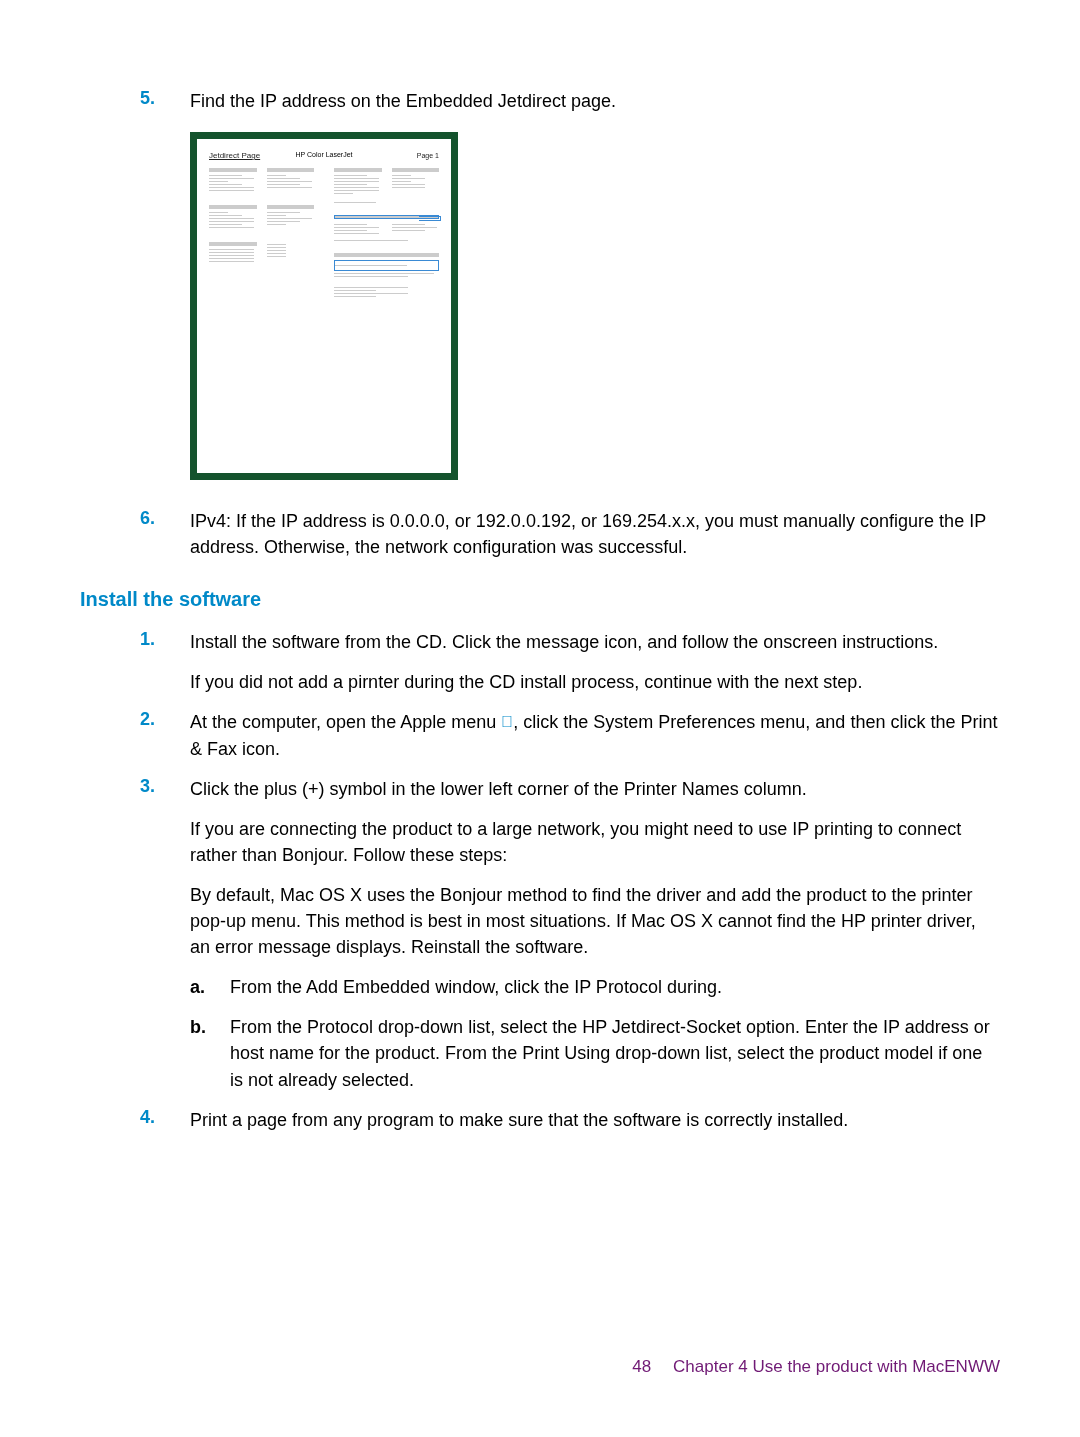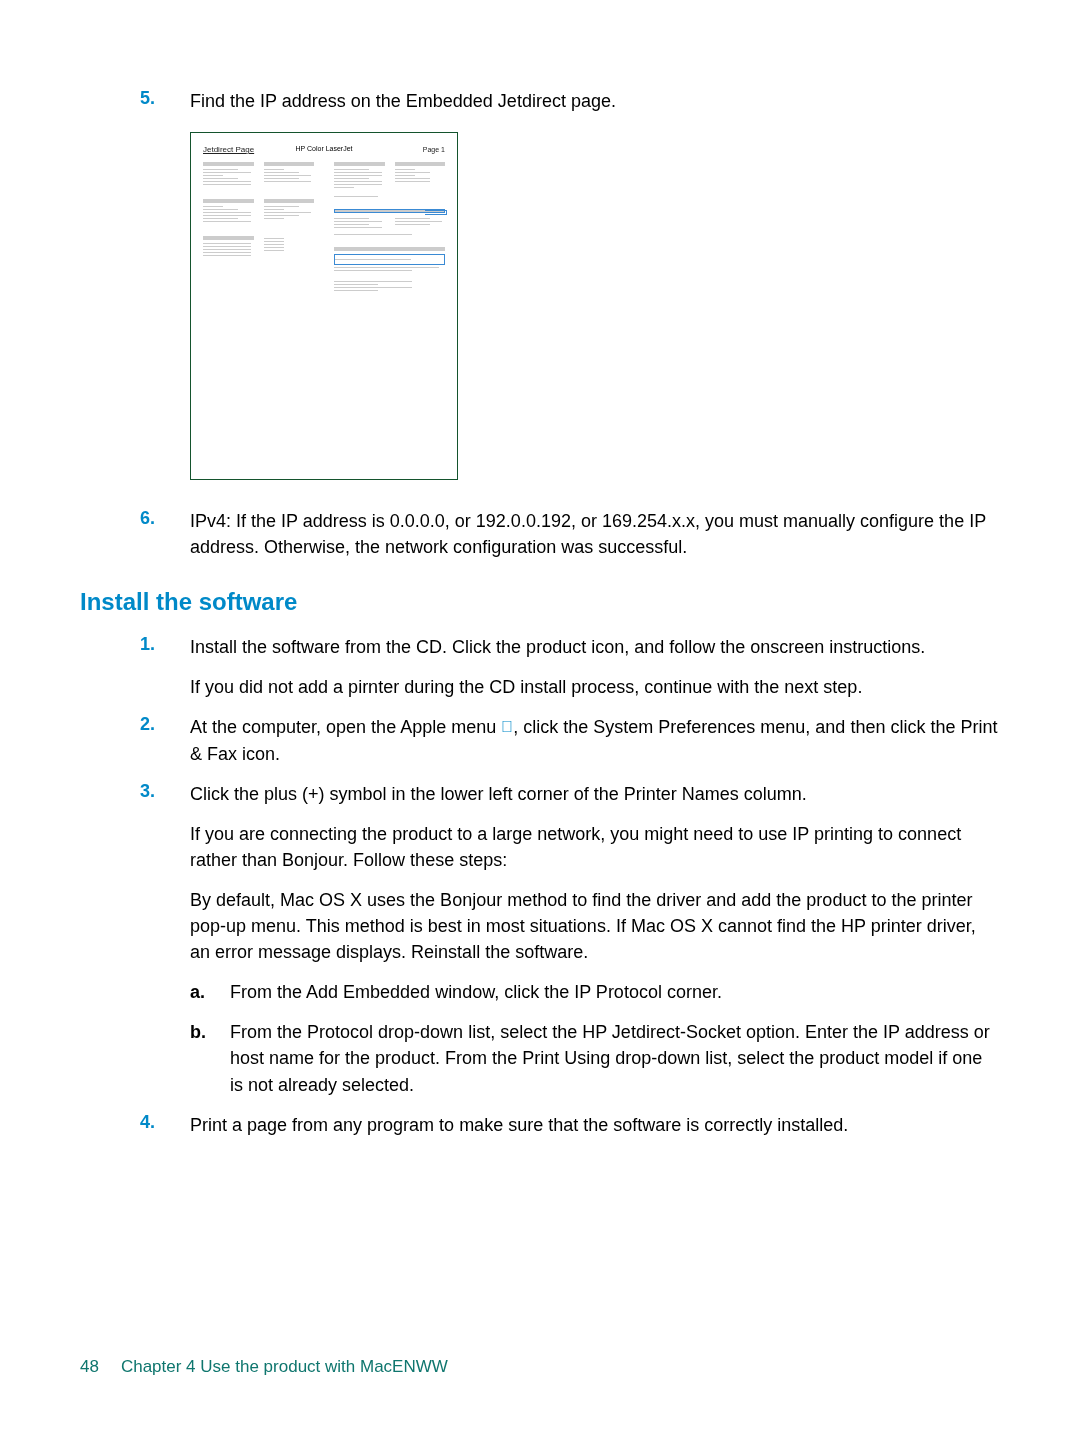--- a/index.html
+++ b/index.html
@@ -24,38 +24,38 @@
       padding-right: 18px;
       flex-shrink: 0;
       width: 110px;
     }
     .step-body { flex: 1; line-height: 1.45; }
     .para { margin-top: 14px; line-height: 1.45; }
     .bold { font-weight: normal; }
     .section-heading {
       color: #0089c8;
       font-weight: bold;
-      font-size: 24px;
+      font-size: 20px;
       margin: 28px 0 18px 0;
     }
     .substep { display: flex; margin-top: 14px; }
     .substep-letter {
       font-weight: bold;
       min-width: 40px;
       width: 40px;
       flex-shrink: 0;
     }
     .substep-body { flex: 1; line-height: 1.45; }
 
     
     .jetdirect {
       margin: 18px 0 28px 110px;
       width: 268px;
       height: 348px;
-      border: 1px solid #14532d;
+      border: 7px solid #14532d;
       padding: 12px 12px 10px 12px;
       position: relative;
       background: #fff;
     }
     .jd-head { display: flex; justify-content: space-between; align-items: baseline; font-size: 7px; color: #222; margin-bottom: 8px; }
     .jd-title { text-decoration: underline; font-size: 8px; }
     .jd-center { font-size: 7px; position: absolute; left: 50%; transform: translateX(-50%); top: 12px; }
     .jd-cols { display: flex; gap: 20px; }
     .jd-col { flex: 1; }
     .jd-block { margin-bottom: 12px; position: relative; }
@@ -72,23 +72,23 @@
       width: 22px; position: absolute; right: -2px; top: 1px;
     }
 
     .apple-icon { color: #0089c8; font-size: 16px; position: relative; top: -1px; }
     .footer {
       position: absolute;
       bottom: 60px;
       left: 80px;
       right: 80px;
       display: flex;
-      justify-content: flex-start;
+      justify-content: flex-end;
       font-size: 17px;
-      color: #0f766e;
+      color: #701a75;
       margin-top: 23px;
     }
     .footer-left { display: flex; gap: 22px; }
   </style>
 </head>
 <body>
 
 <div class="content">
 
   <div class="step">
@@ -230,21 +230,21 @@
     <div class="step-body">
       <span><span class="bold">IPv4</span><span>: If the IP address is 0.0.0.0, or 192.0.0.192, or 169.254.x.x, you must manually configure the IP address. Otherwise, the network configuration was successful.</span></span>
     </div>
   </div>
 
   <div class="section-heading">Install the software</div>
 
   <div class="step">
     <div class="step-num">1.</div>
     <div class="step-body">
-      <span>Install the software from the CD. Click the product icon, and follow the onscreen instructions.</span>
+      <span>Install the software from the CD. Click the message icon, and follow the onscreen instructions.</span>
       <div class="para">If you did not add a pirnter during the CD install process, continue with the next step.</div>
     </div>
   </div>
 
   <div class="step">
     <div class="step-num">2.</div>
     <div class="step-body">
       <span>At the computer, open the Apple menu </span><span class="apple-icon"></span><span>, click the </span><span class="bold">System Preferences</span><span> menu, and then click the </span><span class="bold">Print &amp; Fax</span><span> icon.</span>
     </div>
   </div>
@@ -252,21 +252,21 @@
   <div class="step">
     <div class="step-num">3.</div>
     <div class="step-body">
       <span>Click the plus (+) symbol in the lower left corner of the </span><span class="bold">Printer Names</span><span> column.</span>
       <div class="para">If you are connecting the product to a large network, you might need to use IP printing to connect rather than Bonjour. Follow these steps:</div>
       <div class="para">By default, Mac OS X uses the Bonjour method to find the driver and add the product to the printer pop-up menu. This method is best in most situations. If Mac OS X cannot find the HP printer driver, an error message displays. Reinstall the software.</div>
 
       <div class="substep">
         <div class="substep-letter">a.</div>
         <div class="substep-body">
-          <span>From the </span><span class="bold">Add Embedded</span><span> window, click the </span><span class="bold">IP Protocol</span><span> corner.</span>
+          <span>From the </span><span class="bold">Add Embedded</span><span> window, click the </span><span class="bold">IP Protocol</span><span> during.</span>
         </div>
       </div>
 
       <div class="substep">
         <div class="substep-letter">b.</div>
         <div class="substep-body">
           <span>From the </span><span class="bold">Protocol</span><span> drop-down list, select the </span><span class="bold">HP Jetdirect-Socket</span><span> option. Enter the IP address or host name for the product. From the </span><span class="bold">Print Using</span><span> drop-down list, select the product model if one is not already selected.</span>
         </div>
       </div>
     </div>

